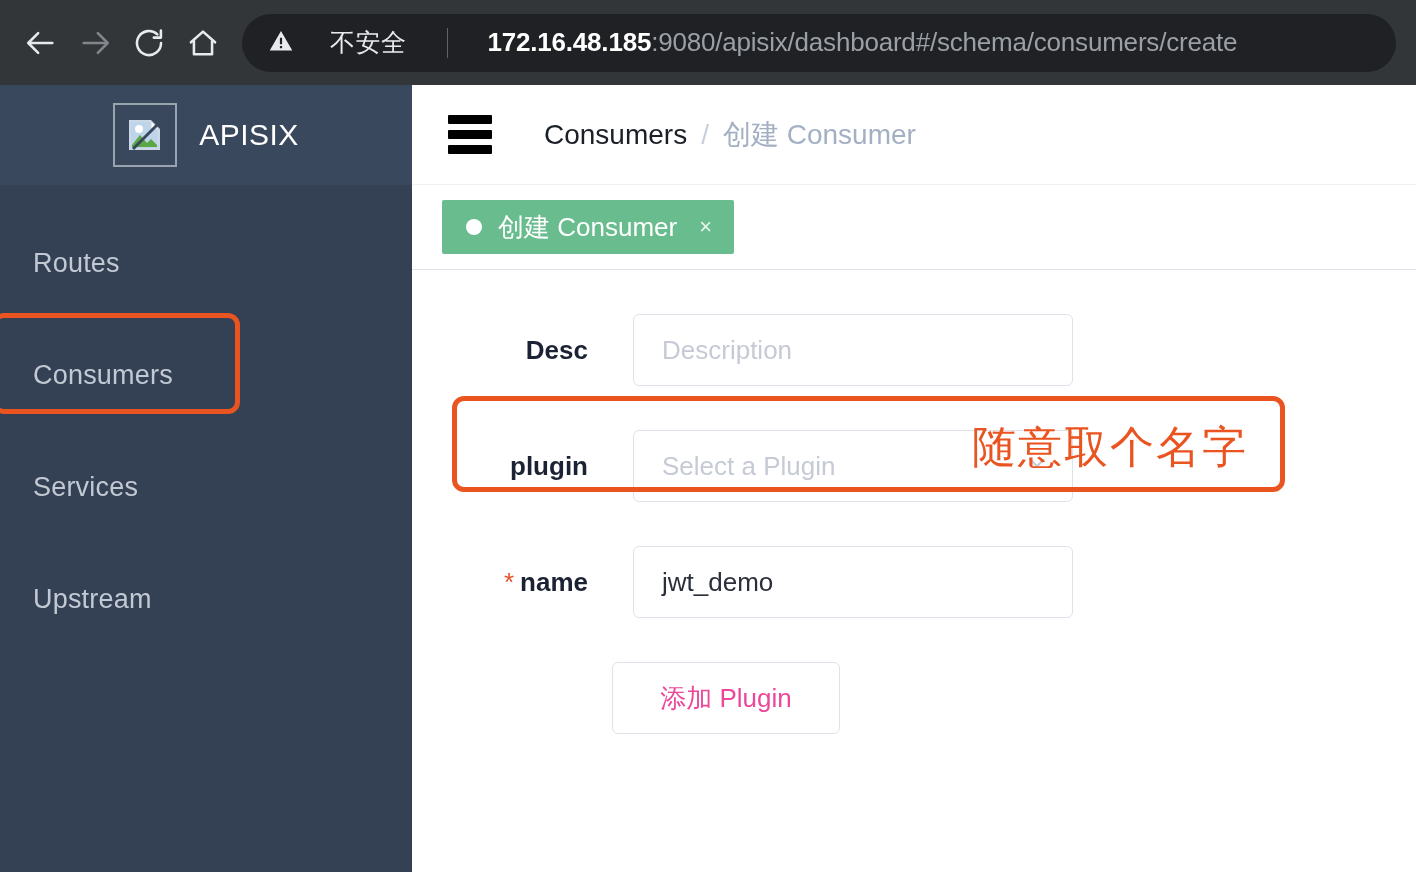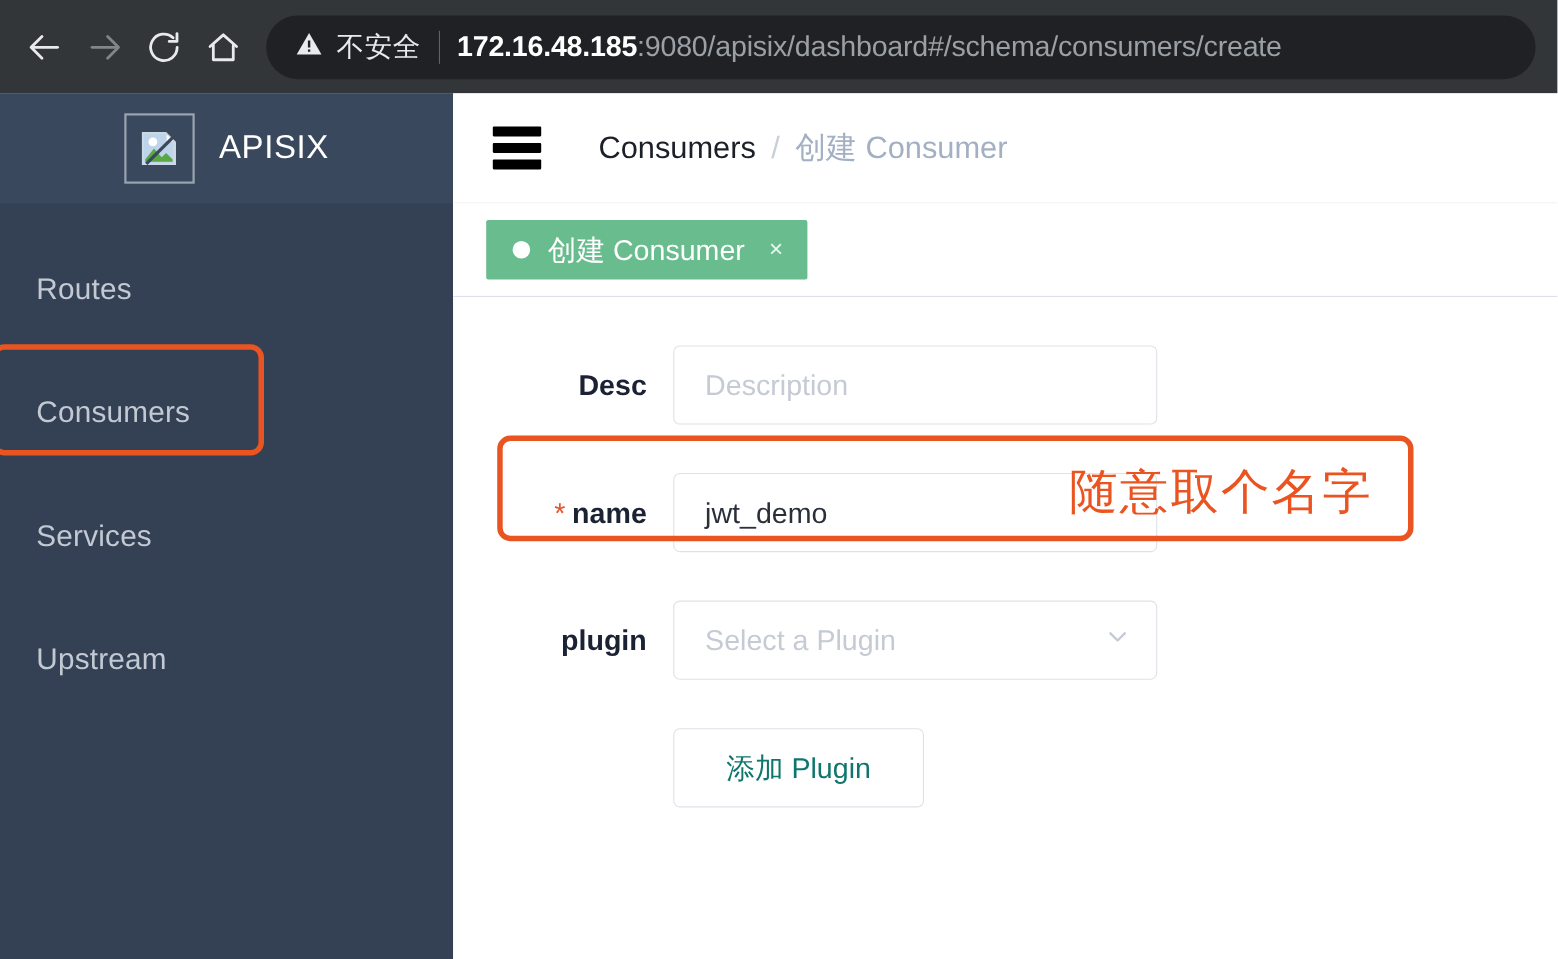--- a/index.html
+++ b/index.html
@@ -43,20 +43,21 @@
     flex: 1 1 auto;
     height: 58px;
     margin-left: 12px;
     margin-right: 6px;
     background: #202124;
     border-radius: 29px;
     display: flex;
     align-items: center;
     padding: 4px 26px;
     overflow: hidden;
+    gap: 24px;
   }
   .warn-icon { flex: 0 0 auto; margin-right: 12px; display:block; }
   .insecure-text {
     color: #e8eaed;
     font-size: 25px;
     letter-spacing: 0.5px;
     white-space: nowrap;
     flex: 0 0 auto;
   }
   .omni-sep {
@@ -214,20 +215,21 @@
   .field {
     width: 440px;
     height: 72px;
     border: 1px solid #dfe2ea;
     border-radius: 6px;
     display: flex;
     align-items: center;
     padding: 0 28px;
     font-size: 26px;
     background: #ffffff;
+    margin-left: 21px;
   }
   .ph { color: #c5cad4; }
   .val { color: #2a2f3a; }
   .select-field { justify-content: space-between; padding-right: 22px; }
   .chev { flex: 0 0 auto; }
 
   .row-desc   { margin-top: 4px; }
   .row-name   { margin-top: 44px; }
   .row-plugin { margin-top: 44px; }
 
@@ -240,21 +242,21 @@
     height: 72px;
     border-radius: 6px;
     display: flex;
     align-items: center;
     justify-content: center;
     font-size: 26px;
   }
   .btn-outline {
     background: #ffffff;
     border: 1px solid #dfe2ea;
-    color: #0f766e;
+    color: #ec4899;
   }
   .btn-primary {
     background: #4a92f5;
     color: #ffffff;
     border: 1px solid #4a92f5;
   }
   .row-addplugin { margin-top: 44px; }
   .row-actions   { margin-top: 44px; gap: 32px; }
   .btn-addplugin { width: 228px; }
   .btn-save   { width: 140px; }
@@ -399,41 +401,41 @@
 
     <div class="form">
 
       <div class="form-row row-desc">
         <div class="form-label">Desc</div>
         <div class="field">
           <span class="ph">Description</span>
         </div>
       </div>
 
-      <div class="form-row row-name">
-        <div class="form-label">
-          <span class="req-star">*</span><span>name</span>
-        </div>
-        <div class="field">
-          <span class="val">jwt_demo</span>
-        </div>
-      </div>
-
       <div class="form-row row-plugin">
         <div class="form-label">plugin</div>
         <div class="field select-field">
           <span class="ph">Select a Plugin</span>
           <span class="chev">
             <svg width="26" height="26" viewBox="0 0 24 24" fill="none" stroke="#c5cad4" stroke-width="2" stroke-linecap="round" stroke-linejoin="round">
               <polyline points="6,9 12,15 18,9"></polyline>
             </svg>
           </span>
         </div>
       </div>
 
+      <div class="form-row row-name">
+        <div class="form-label">
+          <span class="req-star">*</span><span>name</span>
+        </div>
+        <div class="field">
+          <span class="val">jwt_demo</span>
+        </div>
+      </div>
+
       <div class="form-row btn-row row-addplugin">
         <div class="btn btn-outline btn-addplugin">添加 Plugin</div>
       </div>
 
 
     </div>
   </div>
 
   <div class="anno-box anno-consumers"></div>
   <div class="anno-box anno-name"></div>

